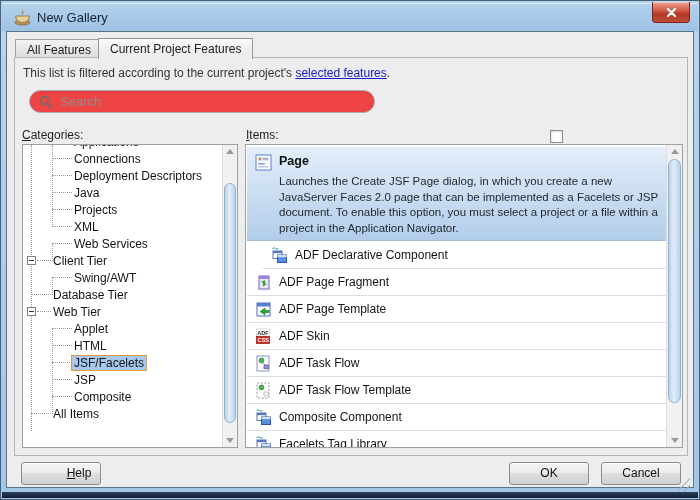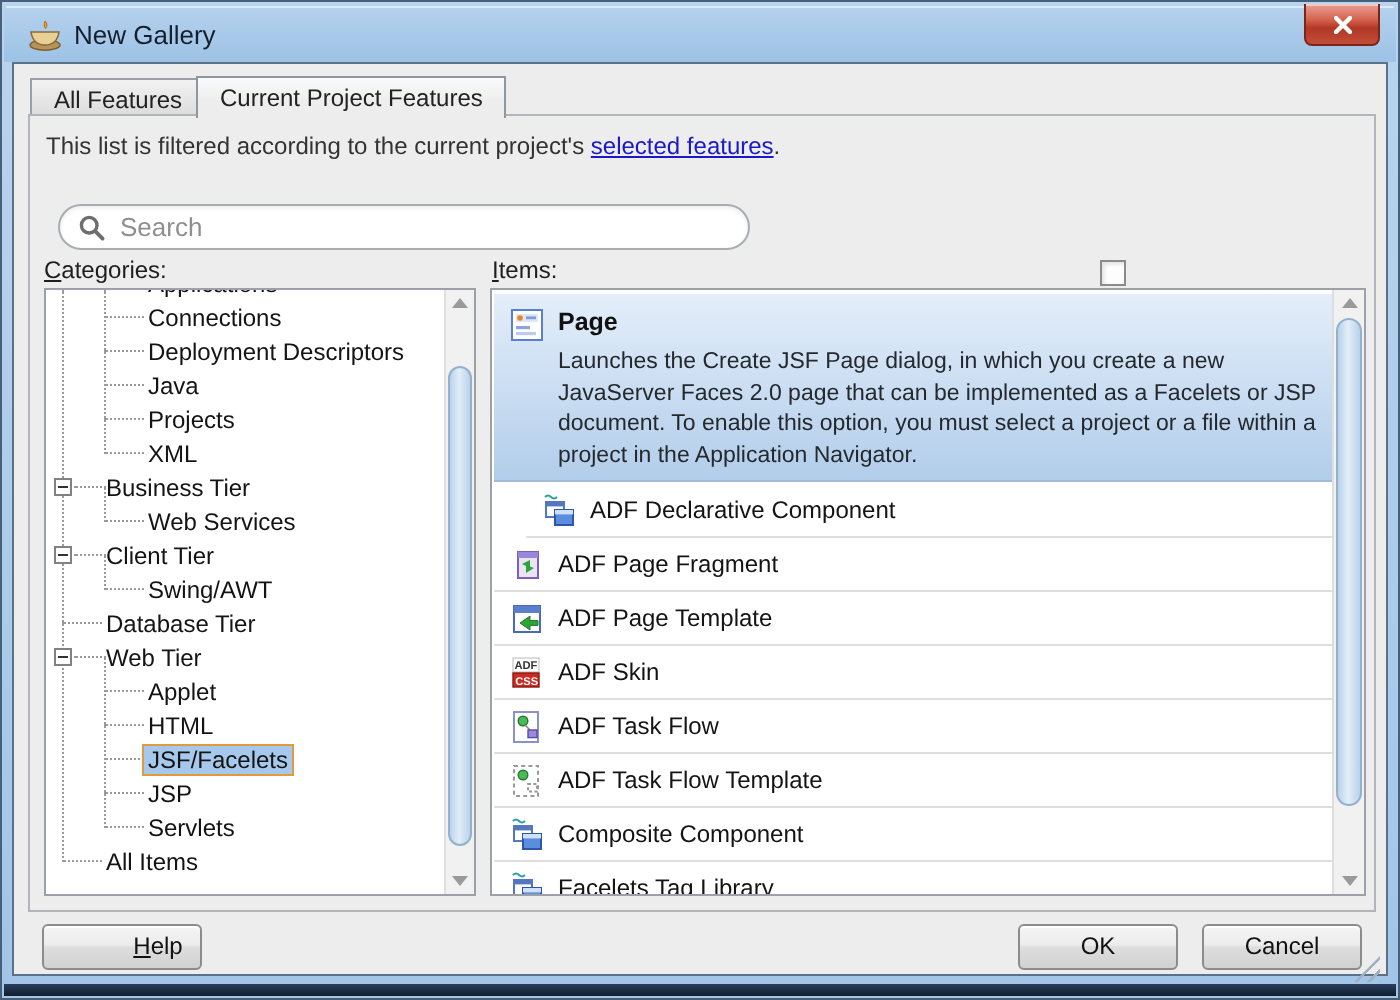--- a/index.html
+++ b/index.html
@@ -30,22 +30,22 @@
   .tab.active{top:37px;height:21px;background:linear-gradient(#fafbfc,#eeeeee 55%,#ededed);
        border-color:#8f979e;z-index:5;}
   .tab-all{left:14px;}
   .tab-current{left:97px;}
   .content-frame{position:absolute;left:13px;top:56px;width:674px;height:399px;
        border:1px solid #b2b6ba;background:#ededed;z-index:4;}
   
   .filter-note{position:absolute;left:8px;top:8px;font-size:12px;color:#333;}
   .link{color:#1a18c8;text-decoration:underline;cursor:pointer;}
   .search-box{position:absolute;left:14px;top:32px;width:346px;height:23px;
-       border:1px solid #a9adb2;border-radius:12px;background:#ffffff;
-       box-shadow:inset 0 1px 2px rgba(0,0,0,.08);margin-top:12px;}
+       border:1px solid #a9adb2;border-radius:12px;background:#ef4444;
+       box-shadow:inset 0 1px 2px rgba(0,0,0,.08);}
   .search-box svg{position:absolute;left:9px;top:4px;}
   .search-input{position:absolute;left:28px;top:1px;width:300px;height:19px;border:none;
        outline:none;background:transparent;font-family:"Liberation Sans",sans-serif;
        font-size:13px;color:#333;}
   .search-input::placeholder{color:#8f8f8f;opacity:1;}
   
   .panel-label{position:absolute;font-size:12px;color:#1e1e1e;}
   .panel-label u{text-decoration:underline;}
   
   .tree-panel{position:absolute;left:7px;top:86px;width:216px;height:304px;
@@ -166,25 +166,20 @@
               <span class="tlabel">Java</span>
             </div>
             <div class="tree-row level1">
               <span class="dots"></span>
               <span class="tlabel">Projects</span>
             </div>
             <div class="tree-row level1">
               <span class="dots"></span>
               <span class="tlabel">XML</span>
             </div>
-            <div class="tree-row level0 has-exp">
-              <span class="dots"></span>
-              <span class="expander"></span>
-              <span class="tlabel">Business Tier</span>
-            </div>
             <div class="tree-row level1">
               <span class="dots"></span>
               <span class="tlabel">Web Services</span>
             </div>
             <div class="tree-row level0 has-exp">
               <span class="dots"></span>
               <span class="expander"></span>
               <span class="tlabel">Client Tier</span>
             </div>
             <div class="tree-row level1">
@@ -211,21 +206,21 @@
             <div class="tree-row level1">
               <span class="dots"></span>
               <span class="tlabel sel">JSF/Facelets</span>
             </div>
             <div class="tree-row level1">
               <span class="dots"></span>
               <span class="tlabel">JSP</span>
             </div>
             <div class="tree-row level1">
               <span class="dots"></span>
-              <span class="tlabel">Servlets</span>
+              <span class="tlabel">Composite</span>
             </div>
             <div class="tree-row level0">
               <span class="dots"></span>
               <span class="tlabel">All Items</span>
             </div>
           </div>
       </div>
       <div class="tree-scroll">
         <div class="arrow-up"></div>
         <div class="thumb" style="top:38px;height:240px;"></div>

